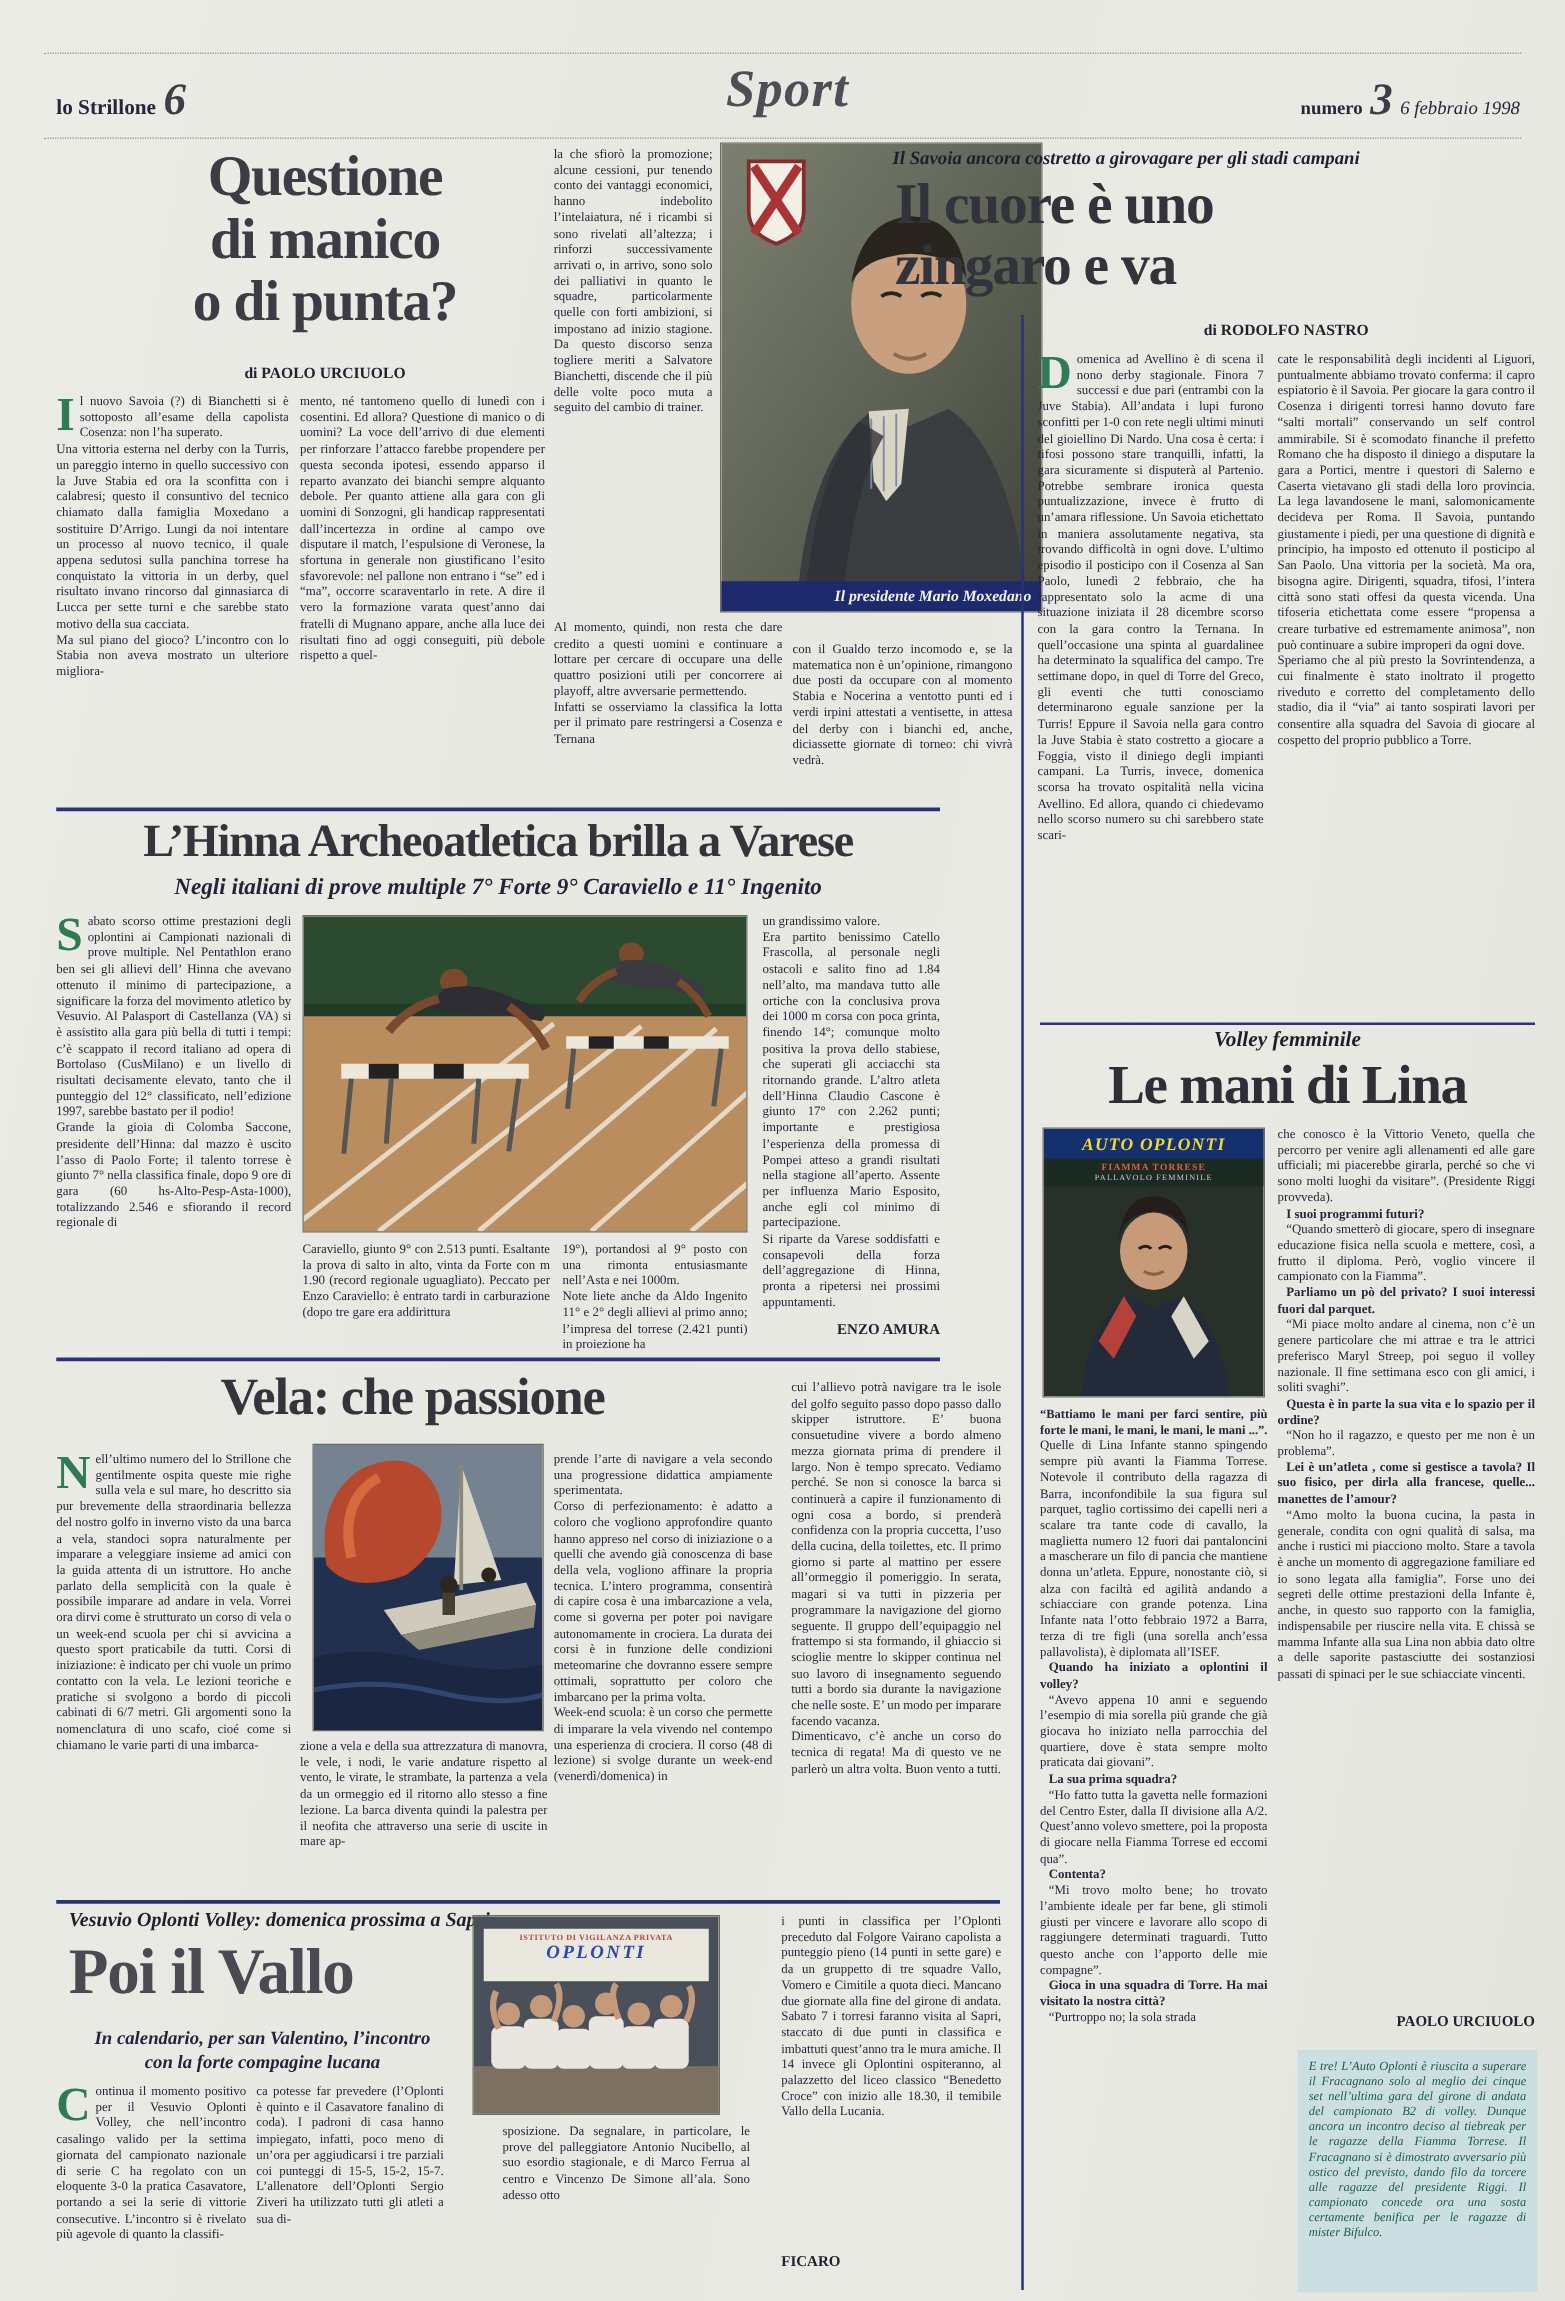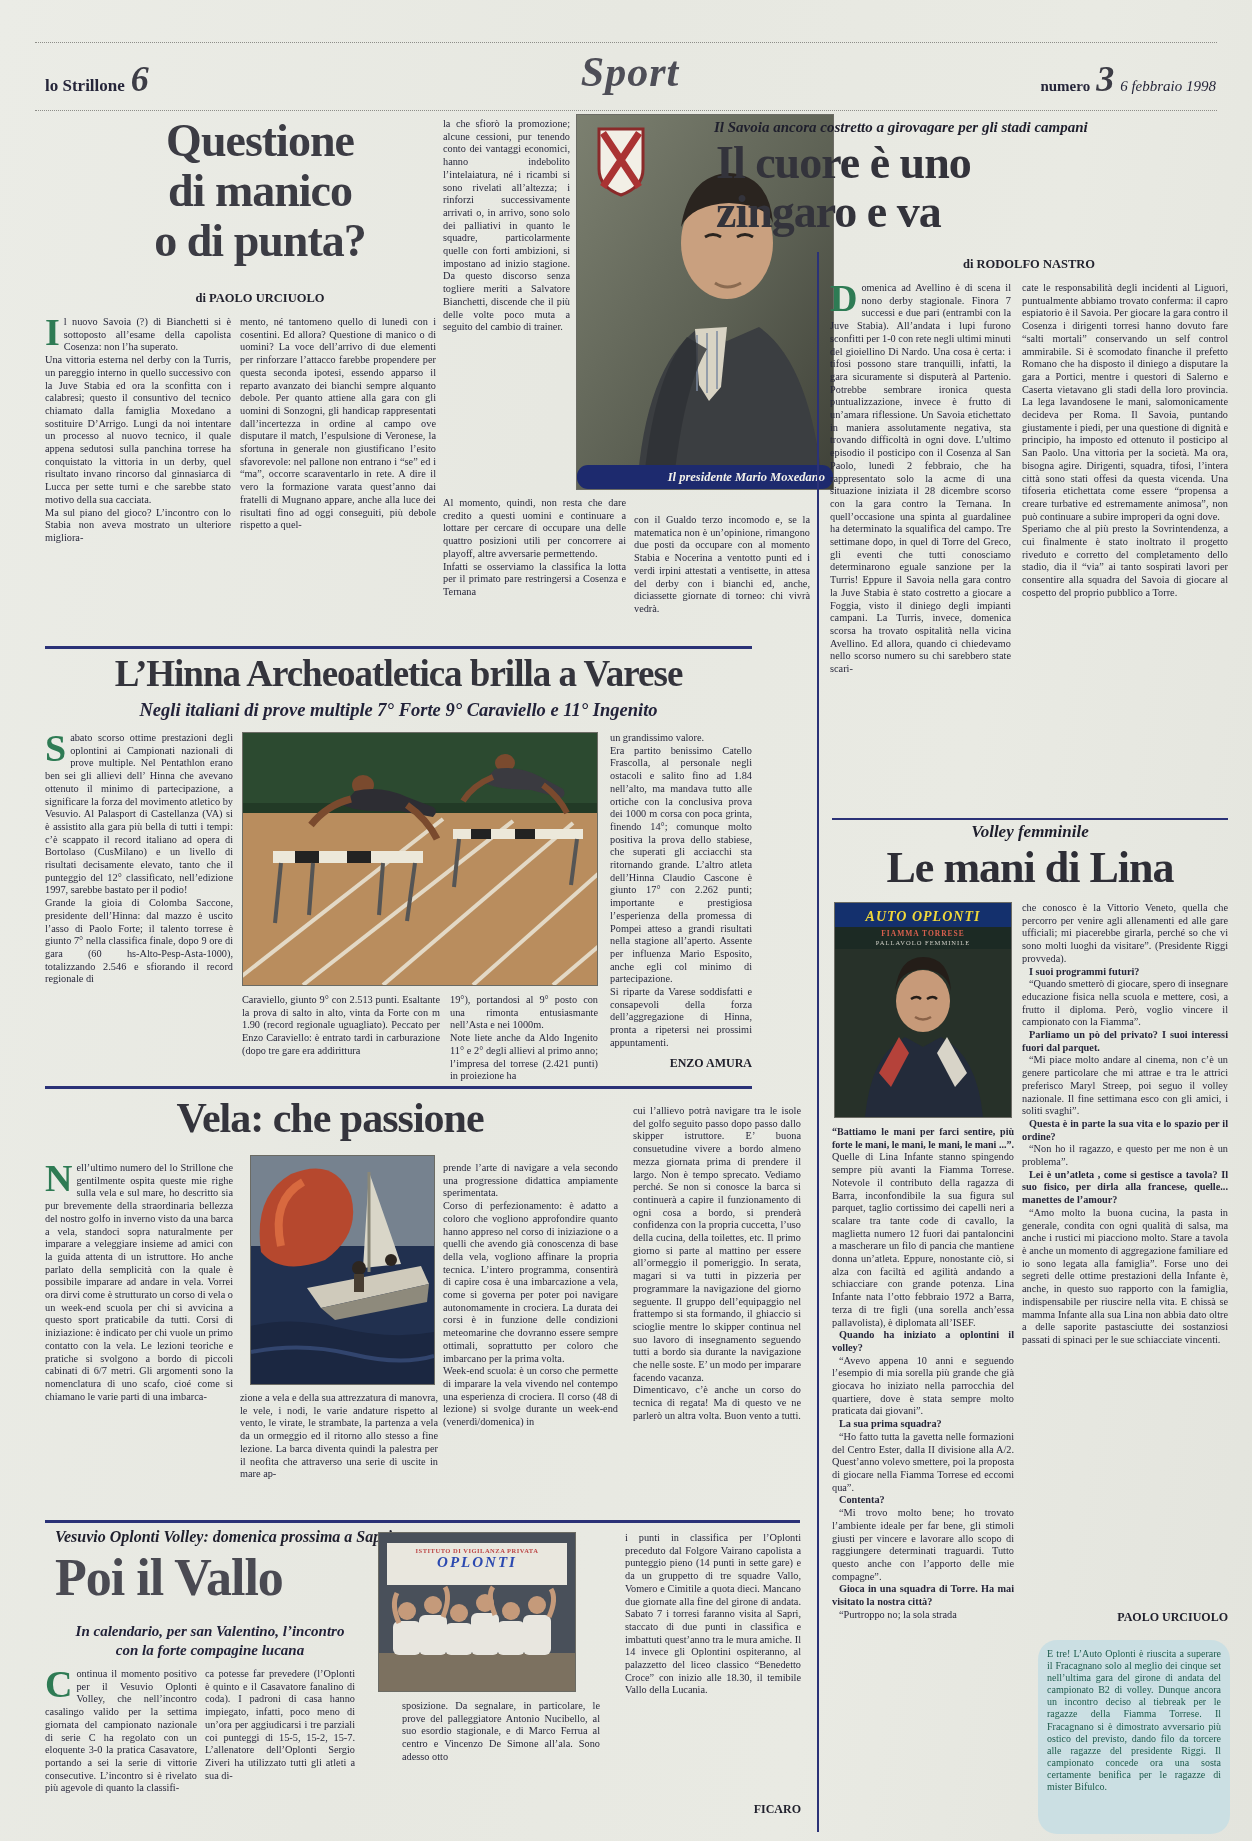--- a/index.html
+++ b/index.html
@@ -16,23 +16,23 @@
   .headline{font-weight:bold;color:#3c3c44;letter-spacing:-1px;}
   .byline{font-weight:bold;font-size:12.5px;color:#22222e;}
   .kicker{font-weight:bold;font-style:italic;color:#1e1e2c;}
   .subtitle{font-weight:bold;font-style:italic;color:#23233a;}
   .q{display:block;font-weight:bold;text-indent:7px;}
   .a{display:block;text-indent:7px;}
   .lead-bold{font-weight:bold;font-size:10px;}
   .photo{border:1px solid #6b6b64;box-sizing:border-box;overflow:hidden;}
   .cap-strip{position:absolute;left:0;right:0;bottom:0;height:24px;background:#1d2a6e;
              color:#f2f1ea;font-style:italic;font-weight:bold;font-size:12.5px;
-             display:flex;align-items:center;justify-content:flex-end;padding-right:8px;border-radius:11px;}
-  .box{background:#cbdfe3;color:#1d5a4c;font-size:10px;line-height:12.1px;
-       text-align:justify;padding:8px 9px;box-sizing:border-box;overflow:hidden;border-radius:19px;}
+             display:flex;align-items:center;justify-content:flex-end;padding-right:8px;}
+  .box{background:#cbdfe3;color:#1d5a4c;font-style:italic;font-size:10px;line-height:12.1px;
+       text-align:justify;padding:8px 9px;box-sizing:border-box;overflow:hidden;}
   .banner-top{position:absolute;left:4px;right:4px;top:6px;color:#f0d83a;font-style:italic;
               font-weight:bold;font-size:14px;text-align:center;letter-spacing:1px;}
   .banner-sub{position:absolute;left:4px;right:4px;top:26px;color:#d8604f;font-weight:bold;
               font-size:7.5px;text-align:center;letter-spacing:1px;}
   .banner-sub2{position:absolute;left:4px;right:4px;top:36px;color:#cfcfc6;font-size:6.5px;
                text-align:center;letter-spacing:1px;}
   .teambanner{position:absolute;left:10px;right:10px;top:14px;text-align:center;}
   .teambanner .line1{display:block;color:#b44;font-size:6.5px;font-weight:bold;letter-spacing:.5px;}
   .teambanner .line2{display:block;color:#2b49b0;font-size:15px;font-weight:bold;font-style:italic;letter-spacing:2px;}
 </style>
@@ -293,15 +293,15 @@
       </g>
     </svg>
     <div class="teambanner">
       <span class="line1">ISTITUTO DI VIGILANZA PRIVATA</span>
       <span class="line2">OPLONTI</span>
     </div>
   </div>
 
   <div class="col abs" style="left:378px;top:1700px;width:198px;height:132px;margin-left:24px;"><span class="txt">sposizione. Da segnalare, in particolare, le prove del palleggiatore Antonio Nucibello, al suo esordio stagionale, e di Marco Ferrua al centro e Vincenzo De Simone all’ala. Sono adesso otto</span></div>
   <div class="col abs" style="left:625px;top:1532px;width:176px;height:268px;"><span class="txt">i punti in classifica per l’Oplonti preceduto dal Folgore Vairano capolista a punteggio pieno (14 punti in sette gare) e da un gruppetto di tre squadre Vallo, Vomero e Cimitile a quota dieci. Mancano due giornate alla fine del girone di andata. Sabato 7 i torresi faranno visita al Sapri, staccato di due punti in classifica e imbattuti quest’anno tra le mura amiche. Il 14 invece gli Oplontini ospiteranno, al palazzetto del liceo classico “Benedetto Croce” con inizio alle 18.30, il temibile Vallo della Lucania.</span></div>
-  <div class="abs byline" style="left:625px;top:1802px;width:176px;text-align:right;font-size:12px;">FICARO</div>
+  <div class="abs byline" style="left:625px;top:1802px;width:176px;text-align:left;font-size:12px;">FICARO</div>
 
 </div>
 
 </body></html>

